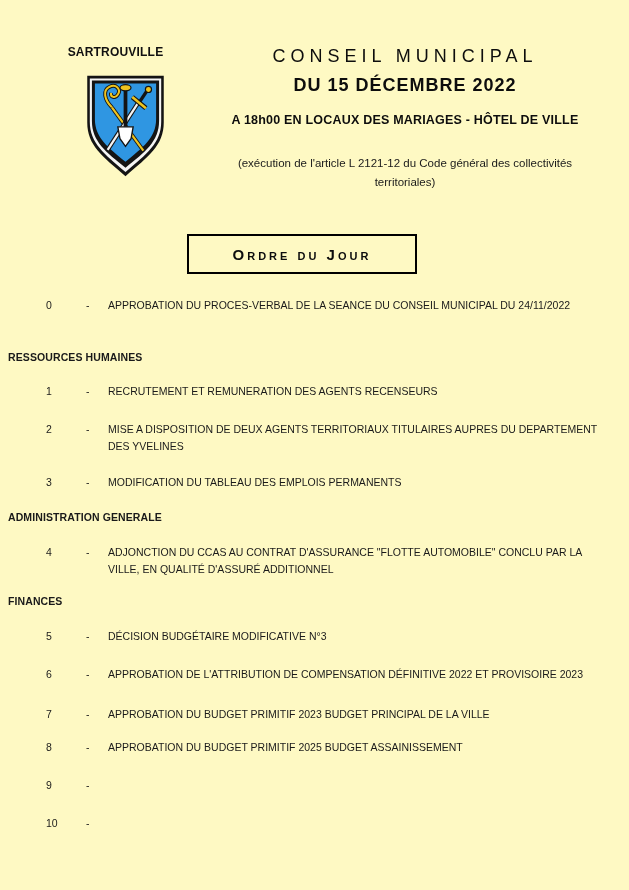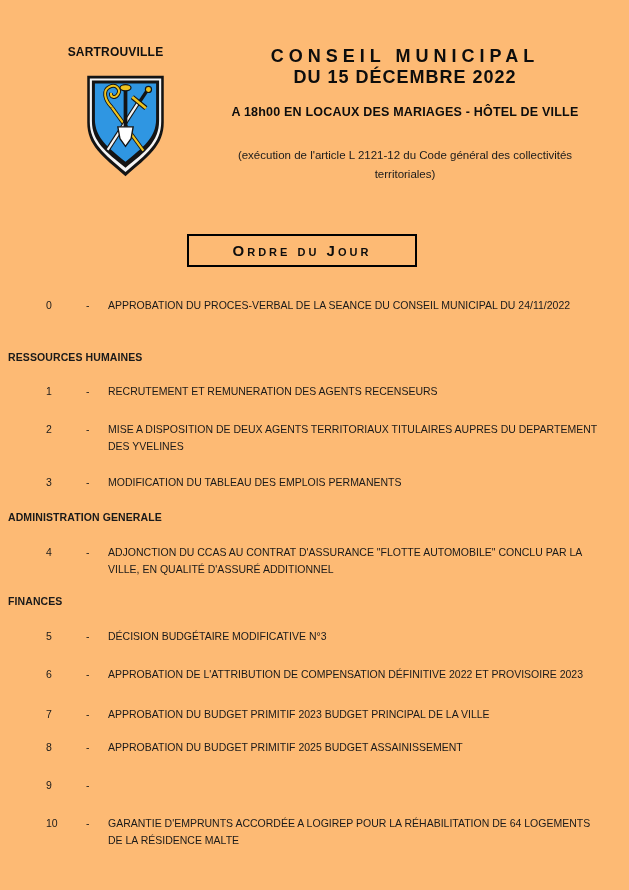--- a/index.html
+++ b/index.html
@@ -5,21 +5,21 @@
   * { margin: 0; padding: 0; box-sizing: border-box; }
   html, body { background: #ffffff; }
   body {
     font-family: "Liberation Sans", sans-serif;
     color: #1a1a1a;
   }
   .page {
     position: relative;
     width: 629px;
     height: 890px;
-    background: #fdba74;
+    background: #fef9c3;
     overflow: hidden;
   }
 
   
   .city-label {
     position: absolute;
     left: 58px; top: 45px;
     width: 115px;
     text-align: center;
     font-size: 12px;
@@ -33,29 +33,29 @@
     width: 85px; height: 106px;
   }
   .title-block {
     position: absolute;
     left: 195px; top: 46px;
     width: 420px;
     text-align: center;
   }
   .title-line1 {
     font-size: 18px;
-    font-weight: bold;
+    font-weight: normal;
     letter-spacing: 5px;
     color: #0d0d0d;
   }
   .title-line2 {
     font-size: 18px;
     font-weight: bold;
     letter-spacing: 1px;
-    margin-top: 0;
+    margin-top: 8px;
     color: #0d0d0d;
   }
   .subtitle {
     font-size: 12.5px;
     font-weight: bold;
     margin-top: 17px;
     letter-spacing: 0.2px;
     color: #0d0d0d;
   }
   .note {
@@ -63,21 +63,21 @@
     line-height: 19px;
     margin: 27px auto 6px auto;
     width: 380px;
     color: #1a1a1a;
   }
 
   
   .order-box {
     position: absolute;
     left: 187px; top: 234px;
-    width: 230px; height: 33px;
+    width: 230px; height: 40px;
     border: 2px solid #000;
     display: flex;
     align-items: center;
     justify-content: center;
   }
   .order-box-label {
     font-variant: small-caps;
     font-weight: bold;
     font-size: 15px;
     letter-spacing: 3px;
@@ -218,17 +218,16 @@
     </div>
 
     <div class="agenda-item mt-21">
       <span class="num">9</span>
       <span class="dash">-</span>
     </div>
 
     <div class="agenda-item mt-21">
       <span class="num">10</span>
       <span class="dash">-</span>
-      <span class="txt">GARANTIE D'EMPRUNTS ACCORDÉE A LOGIREP POUR LA RÉHABILITATION DE 64 LOGEMENTS DE LA RÉSIDENCE MALTE</span>
     </div>
 
   </div>
 </div>
 
 </body></html>

